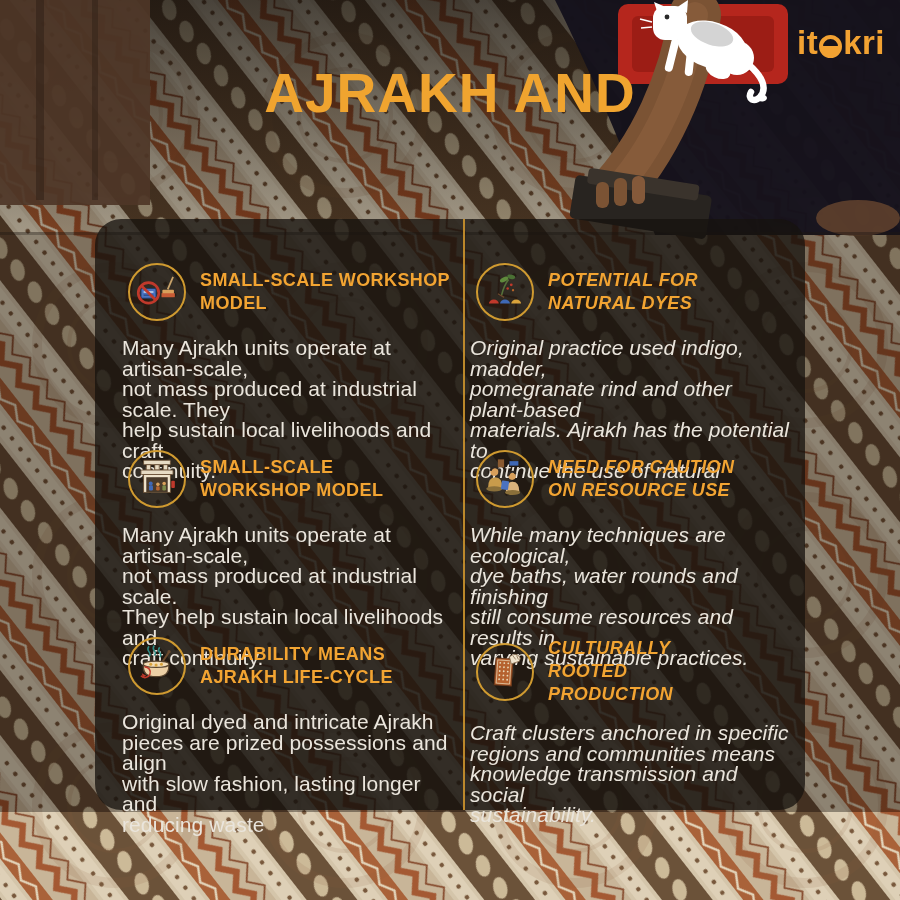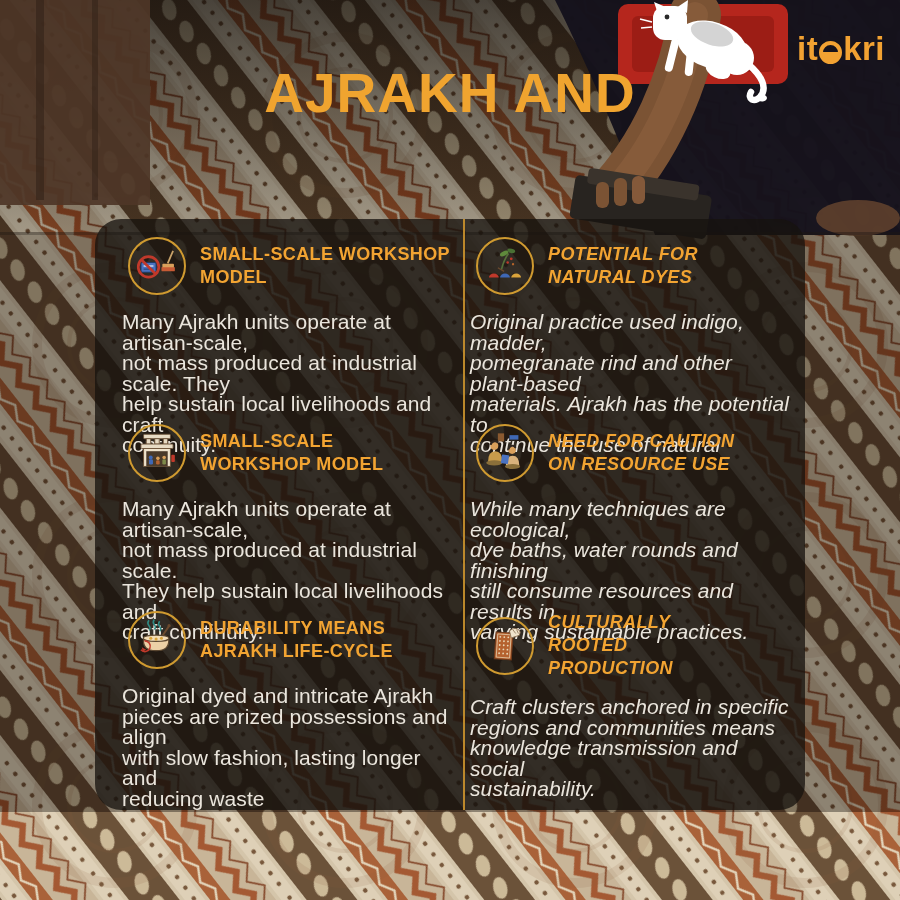--- a/index.html
+++ b/index.html
@@ -1,38 +1,38 @@
 <!DOCTYPE html>
 <html><head>
 <meta charset="utf-8">
 <style>
   html,body{margin:0;padding:0;background:#222;}
   .stage{position:relative;width:900px;height:900px;overflow:hidden;
          font-family:"Liberation Sans",sans-serif;background:#cfc0a6;}
   .stage svg.bg{position:absolute;left:0;top:0;z-index:0;}
 
   
-  .logo{position:absolute;left:797px;top:30px;z-index:3;display:flex;align-items:center;
+  .logo{position:absolute;left:797px;top:24px;z-index:3;display:flex;align-items:center;
         color:#F2A232;font-weight:bold;font-size:33px;letter-spacing:0.5px;}
   .logo .o-glyph{display:inline-block;width:15px;height:15px;border:4px solid #F2A232;
         border-radius:50%;margin:6px 1px 0 1px;
         background:linear-gradient(to bottom,transparent 46%,#F2A232 46%);}
 
   
   .title{position:absolute;left:0;top:62px;width:900px;text-align:center;z-index:2;
          color:#F0A42F;font-weight:bold;font-size:55px;line-height:62px;letter-spacing:1px;}
 
   
   .panel{position:absolute;left:95px;top:219px;width:710px;height:591px;z-index:2;
          background:rgba(22,19,15,0.76);border-radius:26px;}
   .divider{position:absolute;left:368px;top:0;bottom:0;width:2px;background:#C8902C;opacity:.92;}
   .col{position:absolute;top:0;display:flex;flex-direction:column;}
   .col-left{left:27px;width:333px;}
   .col-right{left:375px;width:320px;font-style:italic;}
-  .card{height:171px;margin-top:18px;}
+  .card{height:171px;margin-top:44px;}
   .card + .card{margin-top:16px;}
   .card-head{display:flex;align-items:center;gap:14px;padding-left:6px;}
   .icon-ring{flex:none;width:54px;height:54px;border:2px solid #CF9A30;border-radius:50%;
              display:flex;align-items:center;justify-content:center;}
   .icon-ring svg{width:50px;height:50px;}
   .card-heading{margin:0;color:#F2A432;font-size:18px;font-weight:bold;line-height:23px;
                 letter-spacing:0.4px;white-space:pre-line;}
   .card-body{margin:17px 0 0 0;color:#EAE5DC;font-size:21px;line-height:20.5px;
              letter-spacing:0.1px;white-space:pre-line;}
 </style>

